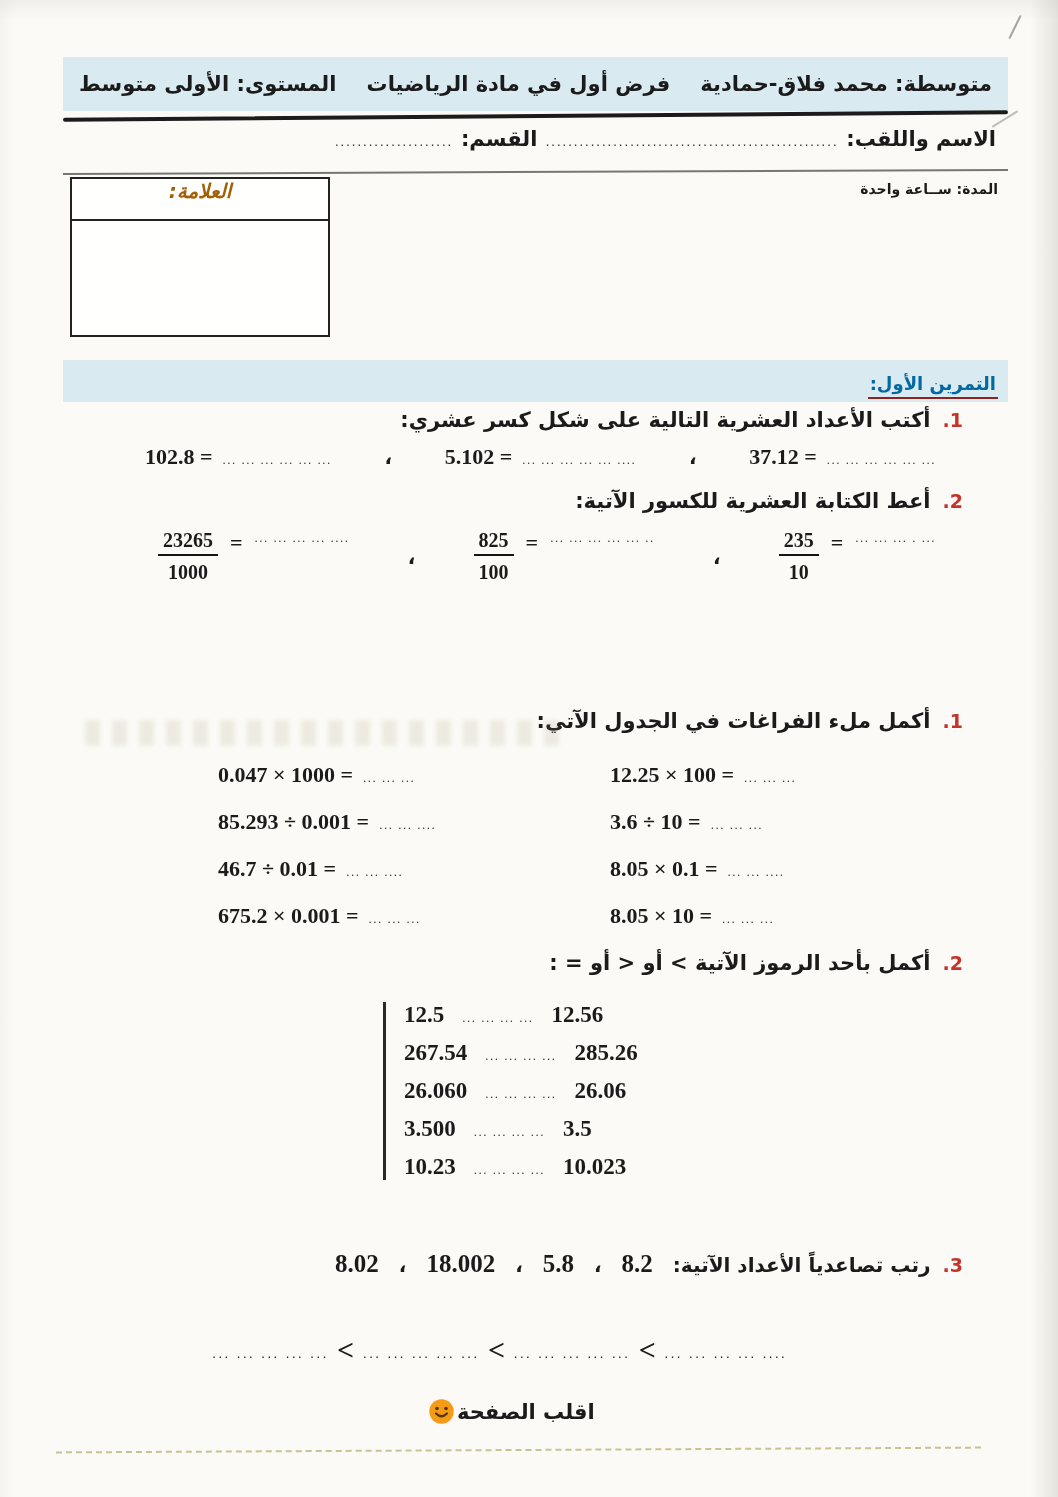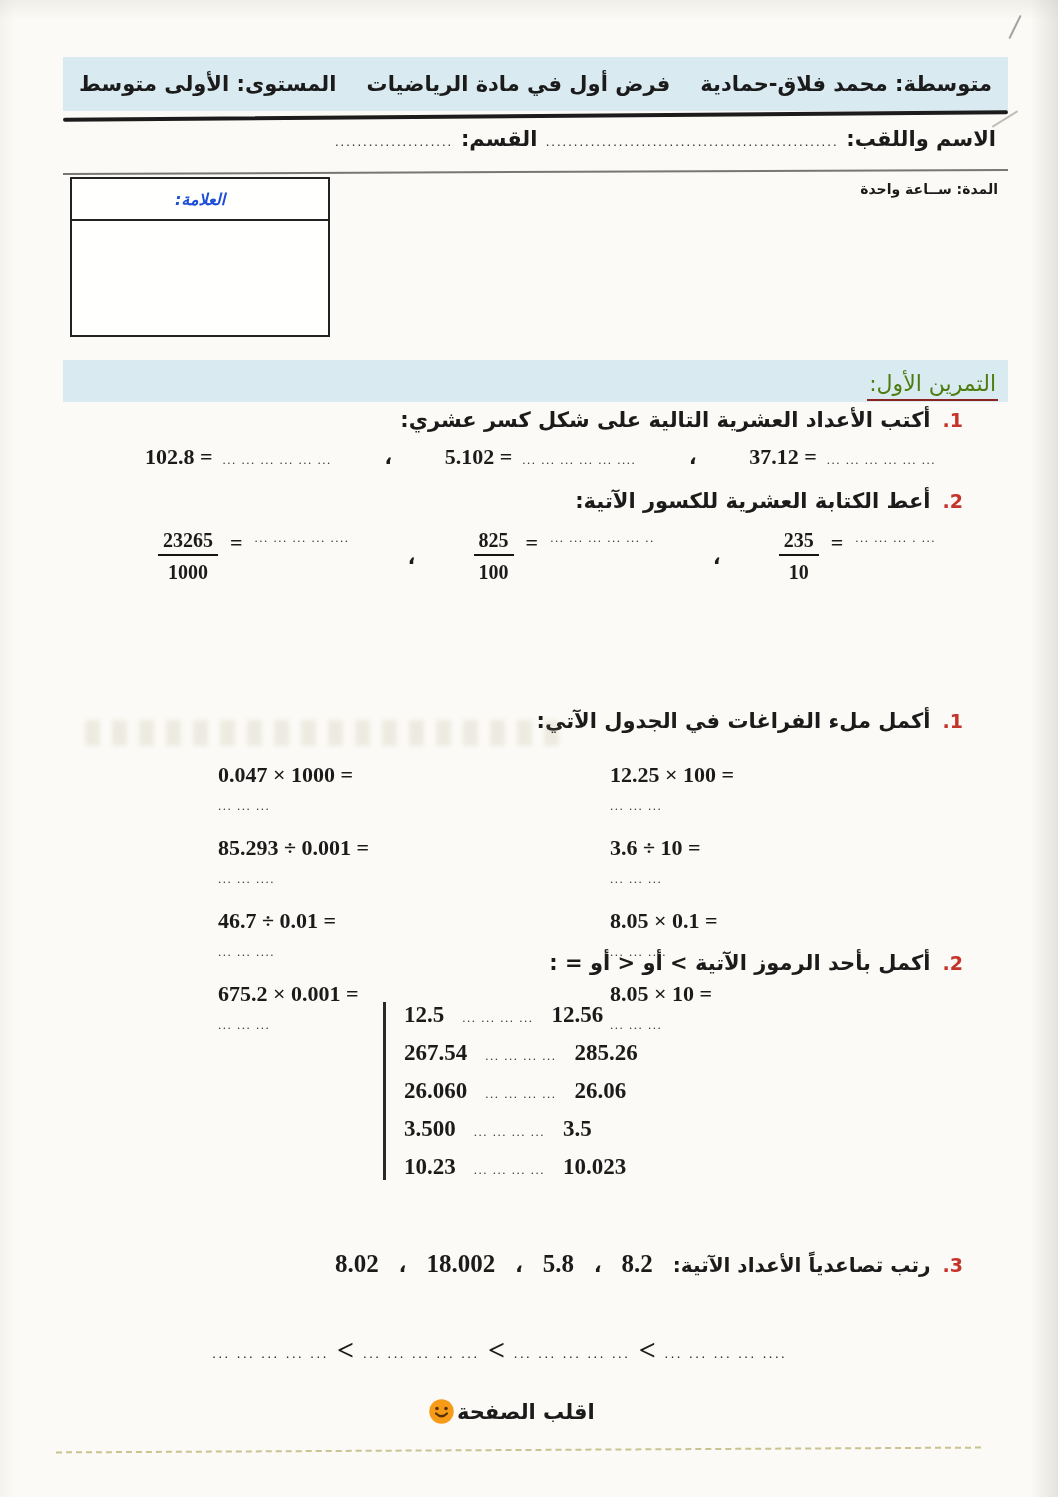--- a/index.html
+++ b/index.html
@@ -26,46 +26,46 @@
   .info-row{position:absolute; right:62px; top:127px; direction:rtl; display:flex;
     align-items:baseline; gap:8px; font-size:21px; font-weight:bold;}
   .dots{font-size:13px; letter-spacing:1.5px; color:#3a3a3a; font-weight:normal;}
   .thin-line{position:absolute; left:63px; top:171px; width:945px; height:2px;
     background:#4a4a4a; opacity:.75; transform:rotate(-0.25deg);}
   .duration{position:absolute; right:60px; top:181px; font-size:14px; font-weight:bold;
     direction:rtl;}
   .mark-box{position:absolute; left:70px; top:177px; width:260px; height:160px;
     border:2.5px solid #222; background:#fffffd; box-sizing:border-box;}
   .mark-box-header{height:40px; border-bottom:2.5px solid #222; display:flex;
-    align-items:center; justify-content:center; font-style:italic; font-weight:bold;
-    font-size:16px; direction:rtl; color:#1d4ed8;}
+    align-items:flex-start; justify-content:center; font-style:italic; font-weight:bold;
+    font-size:20px; direction:rtl; color:#a16207;}
   .ex-band{height:42px; padding:0 10px;}
   .ex1-band{top:360px;} .ex2-band{top:661px;}
-  .ex-title{color:#4d7c0f; font-weight:normal; font-size:22px;
+  .ex-title{color:#0369a1; font-weight:bold; font-size:18px;
     border-bottom:2.5px solid #8d2321; padding:0 2px 3px; transform:translateY(5px);}
   .q-line{position:absolute; right:95px; direction:rtl; display:flex; gap:12px;
     align-items:baseline; font-size:21px; font-weight:bold;}
   .q-num{color:#c5342b; font-size:19px; font-weight:bold;}
   .eqrow{position:absolute; top:444px; right:122px; left:145px; direction:rtl;
     display:flex; justify-content:space-between; align-items:baseline;}
   .eq-item{direction:ltr; display:flex; align-items:baseline; gap:10px;
     font-family:"Liberation Serif", serif; font-weight:bold; font-size:22px;}
   .sep{font-weight:bold; font-size:20px;}
   .fracrow{position:absolute; top:530px; right:122px; left:158px; direction:rtl;
     display:flex; justify-content:space-between; align-items:center;}
   .frac-item{direction:ltr; display:flex; align-items:flex-start; gap:12px;
     font-family:"Liberation Serif", serif; font-weight:bold; font-size:22px;}
   .frac{display:inline-flex; flex-direction:column; align-items:center; line-height:1.05;
     font-size:20px;}
   .frac .fnum{border-bottom:2.5px solid #151515; padding:0 5px 3px;}
   .frac .fden{padding-top:6px;}
   .ops{position:absolute; left:218px; top:762px; display:grid;
     grid-template-columns:350px 245px; column-gap:42px; row-gap:21px; direction:ltr;
     font-family:"Liberation Serif", serif; font-weight:bold; font-size:22px;}
-  .op-cell{display:flex; align-items:baseline; gap:10px; white-space:nowrap;flex-direction:column;}
+  .op-cell{display:flex; align-items:baseline; gap:10px; white-space:nowrap;}
   .cmp{position:absolute; left:383px; top:1002px; border-left:3px solid #2a2a2a;
     padding-left:18px; display:flex; flex-direction:column; gap:12px; direction:ltr;
     font-family:"Liberation Serif", serif; font-weight:bold; font-size:23px;}
   .cmp-row{display:flex; align-items:baseline; gap:18px;}
   .q3-line{top:1250px;}
   .q3-numbers{display:flex; align-items:baseline; gap:20px; direction:rtl; margin-right:8px;}
   .q3-num{direction:ltr; font-family:"Liberation Serif", serif; font-weight:bold;
     font-size:25px;}
   .answer{position:absolute; left:212px; top:1336px; width:575px; display:flex;
     align-items:center; justify-content:space-between; direction:ltr;}

